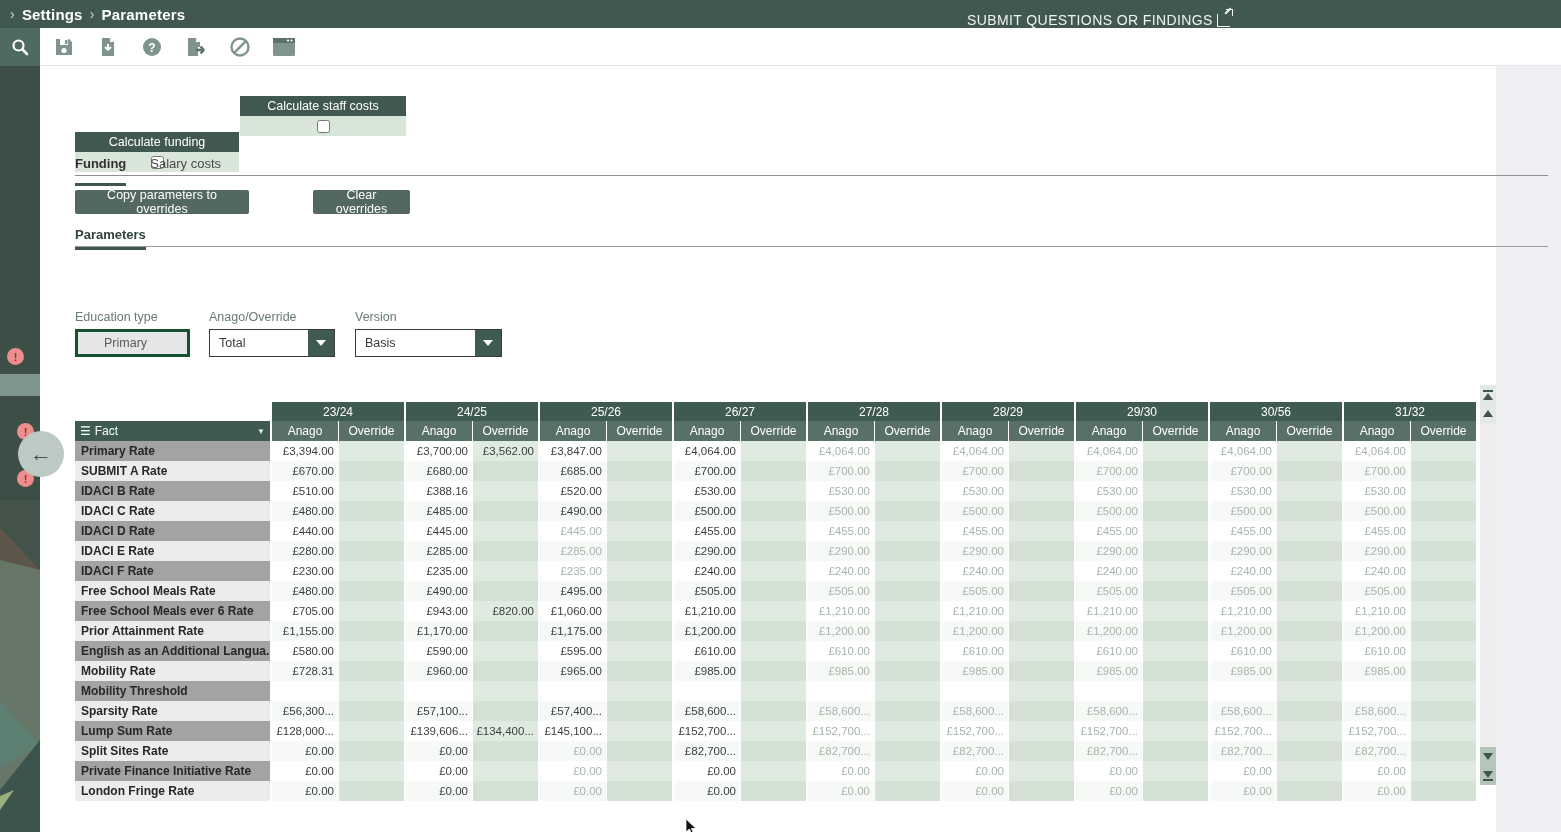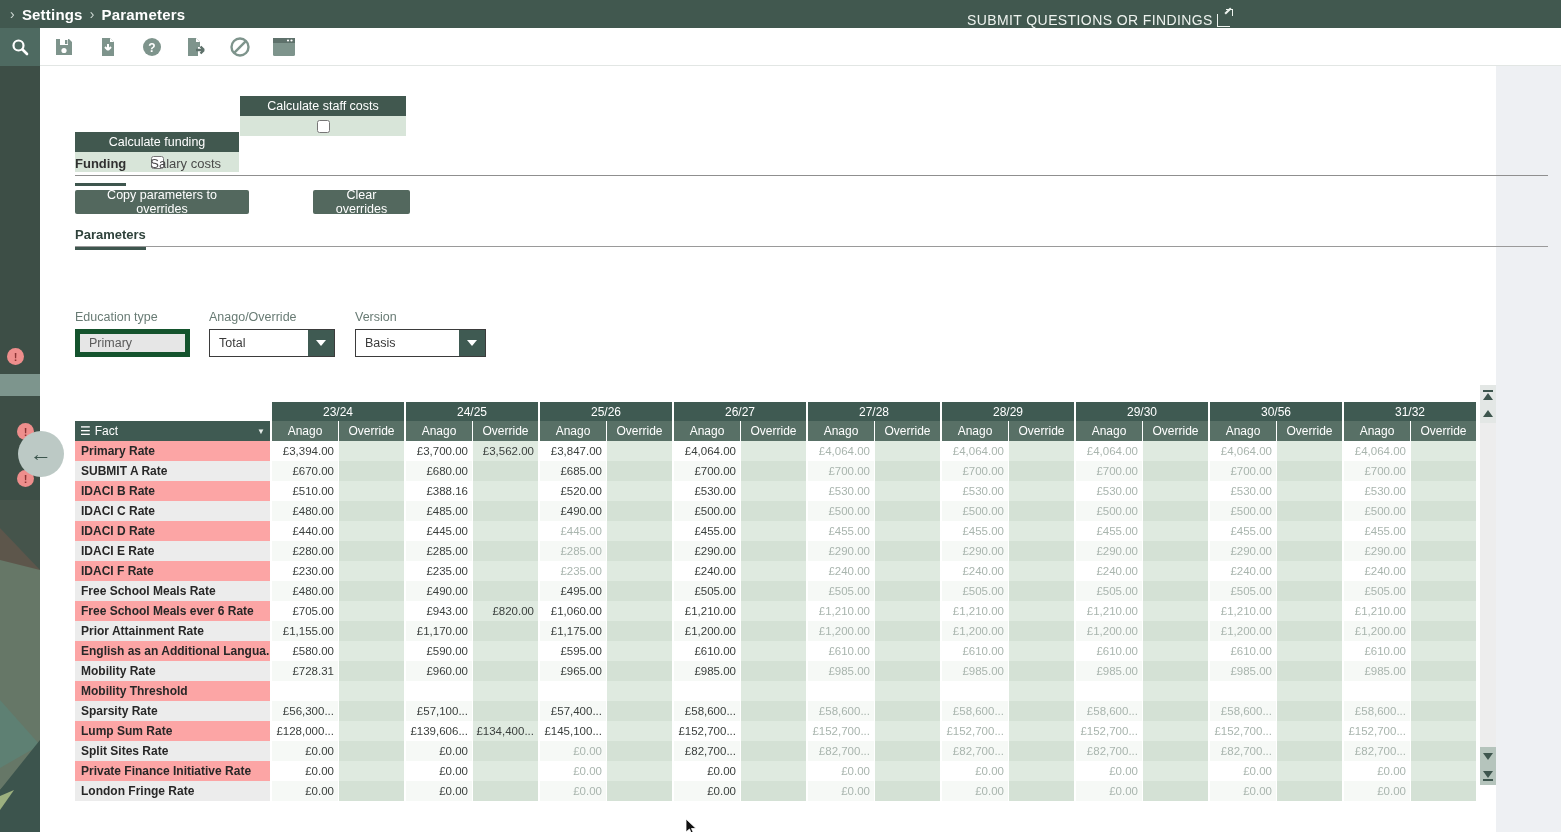--- a/index.html
+++ b/index.html
@@ -44,23 +44,23 @@
 
   .btn { position:absolute; height:24px; background:#53685e; color:#fff; font-size:12.5px; border:none; border-radius:2px; display:flex; align-items:center; justify-content:center; padding:0 12px; cursor:pointer; font-family:inherit; }
   .btn1 { left:75px; top:190px; width:174px; }
   .btn2 { left:313px; top:190px; width:97px; }
 
   .subtab { position:absolute; left:75px; top:227px; font-size:13px; font-weight:bold; color:#2f423b; padding-bottom:5px; border-bottom:3px solid #3e564e; cursor:pointer; }
   .subtab-rule { position:absolute; left:75px; top:246px; width:1473px; height:1px; background:#9a9a9a; }
 
   .filter-label { position:absolute; top:310px; font-size:12.5px; color:#687b74; }
   .fl1 { left:75px; } .fl2 { left:209px; } .fl3 { left:355px; }
-  .input-dis { position:absolute; left:75px; top:329px; width:115px; height:28px; background:#e6e6e6; border:5px solid #14532d; color:#5b5b5b; font-size:12.5px; display:flex; align-items:center; padding-left:9px; }
+  .input-dis { position:absolute; left:75px; top:329px; width:115px; height:28px; background:#e6e6e6; border:3px solid #14532d; color:#5b5b5b; font-size:12.5px; display:flex; align-items:center; padding-left:26px; }
   .select { position:absolute; top:329px; height:28px; background:#fff; border:1px solid #3b3b3b; display:flex; align-items:center; cursor:pointer;gap:40px; }
-  .sel2 { left:209px; width:126px; } .sel3 { left:355px; width:131px; }
+  .sel2 { left:209px; width:126px; } .sel3 { left:355px; width:147px; }
   .select .val { flex:1; font-size:12.5px; color:#3a3a3a; padding-left:9px; }
   .select .dd { width:26px; height:26px; background:#3f5a52; display:flex; align-items:center; justify-content:center; }
   .select .dd:after { content:""; border-left:5px solid transparent; border-right:5px solid transparent; border-top:6px solid #fff; }
 
   
   .grid { position:absolute; left:75px; top:402px; }
   .g-row { display:flex; height:20px; }
   .g-yearhead { height:19px; }
   .y-spacer { width:195px; }
   .y-cell { width:132px; margin-left:2px; background:#3f5a52; color:#fff; font-size:12px; display:flex; align-items:center; justify-content:center; }
@@ -69,21 +69,21 @@
   .fact-head .spring { flex:1; }
   .fact-head .sortarr { font-size:8px; color:#e6ece9; }
   .grp { display:flex; width:132px; margin-left:2px; gap:1px; }
   .sub-cell { background:#587066; color:#fff; font-size:12px; display:flex; align-items:center; justify-content:center; }
   .sub-a { width:66px; } .sub-o { width:65px; }
   .fact-cell { width:195px; font-size:12px; font-weight:bold; color:#272727; display:flex; align-items:center; padding-left:6px; white-space:nowrap; overflow:hidden; }
   .val-cell { font-size:11.5px; color:#3a3f3d; display:flex; align-items:center; justify-content:flex-end; padding-right:4px; white-space:nowrap; overflow:hidden; cursor:cell; }
   .a-cell { width:66px; } .o-cell { width:65px; }
   .muted { color:#a9b5ae; }
   .row-even .fact-cell { background:#ececec; }
-  .row-odd  .fact-cell { background:#fca5a5; }
+  .row-odd  .fact-cell { background:#a3a3a3; }
   .row-even .a-cell { background:#f6f9f6; }
   .row-odd  .a-cell { background:#ffffff; }
   .row-even .o-cell { background:#d4e1d5; }
   .row-odd  .o-cell { background:#dfeae0; }
 
   
   .vscroll { position:absolute; left:1480px; top:385px; width:16px; height:400px; background:#ededed; display:flex; flex-direction:column; }
   .vs-btn { width:16px; height:19px; display:flex; align-items:center; justify-content:center; cursor:pointer; flex-direction:column; gap:1px; }
   .vs-top { background:#e3e7e5; } .vs-bot { background:#b5c4bc; }
   .tri-up { width:0; height:0; border-left:5px solid transparent; border-right:5px solid transparent; border-bottom:7px solid #3e564e; }

